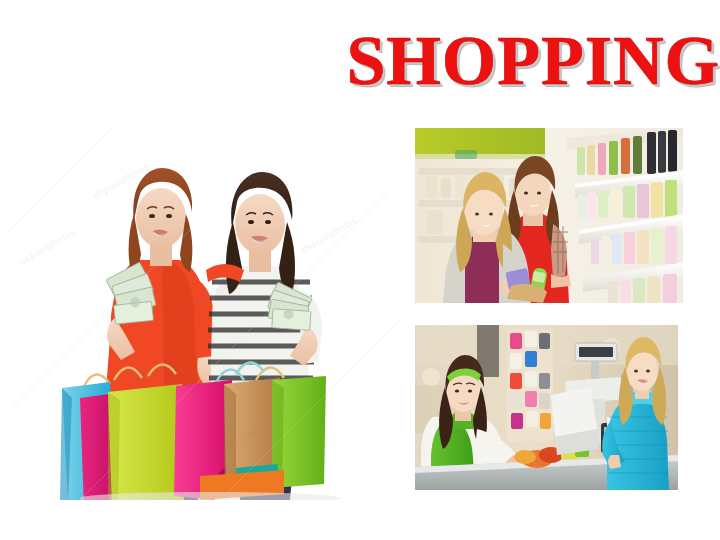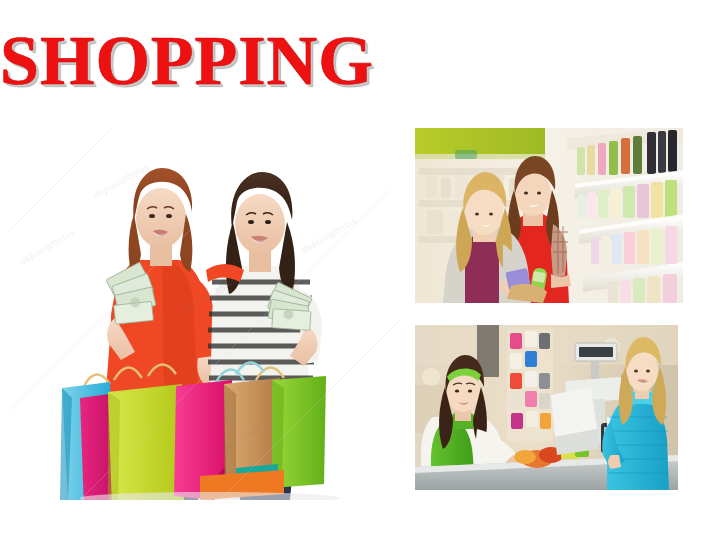--- a/index.html
+++ b/index.html
@@ -19,21 +19,21 @@
     inset: 0;
     background: #ffffff;
   }
 
   
   .title {
     position: absolute;
     left: 0;
     right: 0;
     top: 26px;
-    text-align: left;
+    text-align: right;
     font-family: "Liberation Serif", "DejaVu Serif", serif;
     font-weight: bold;
     font-size: 70px;
     line-height: 1;
     letter-spacing: 1px;
     color: #ee1111;
     text-shadow:
        2px 2px 0 #c9c9c9,
        3px 3px 1px rgba(120,120,120,.55),
        1px 1px 0 #ff3a2a;

